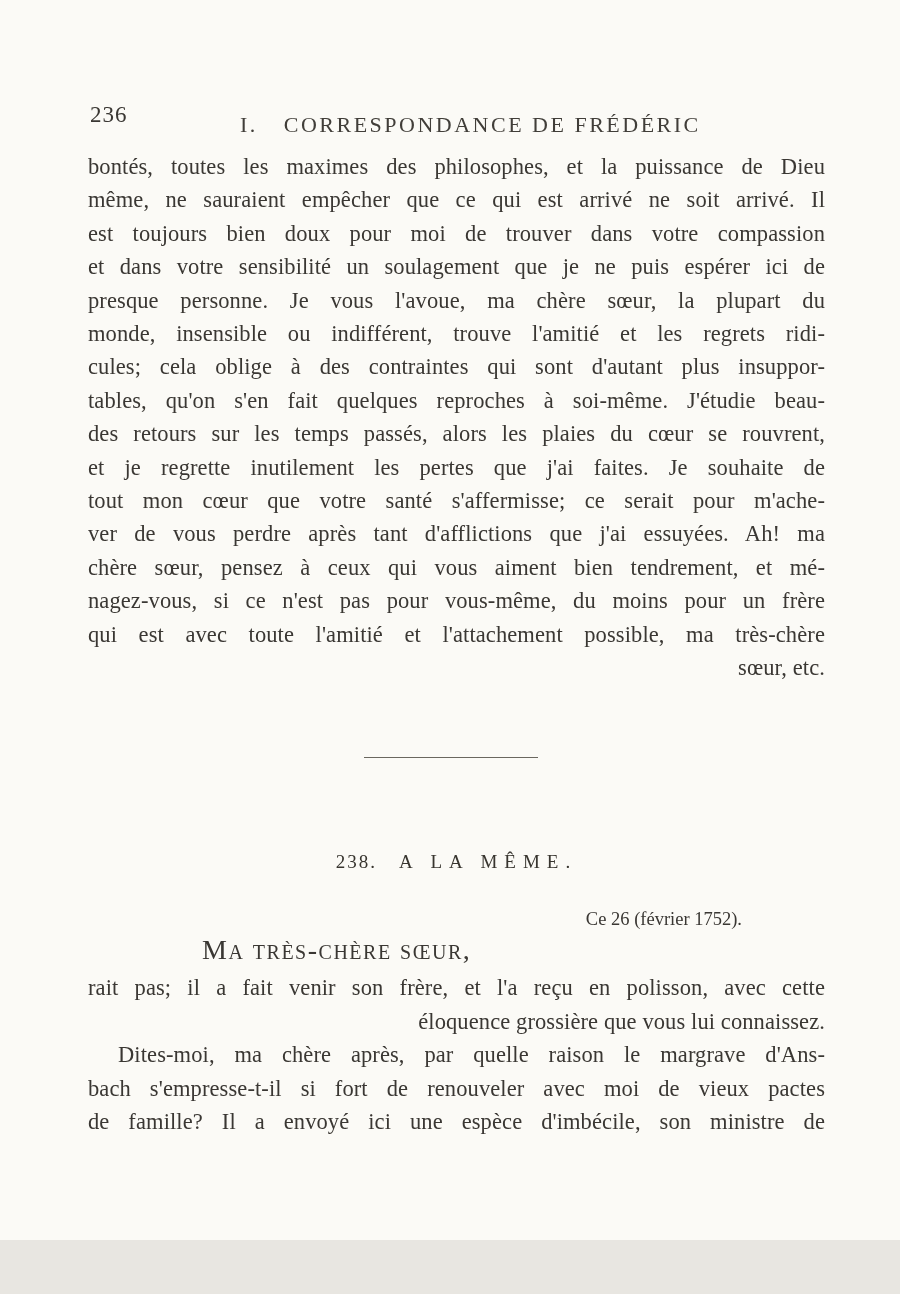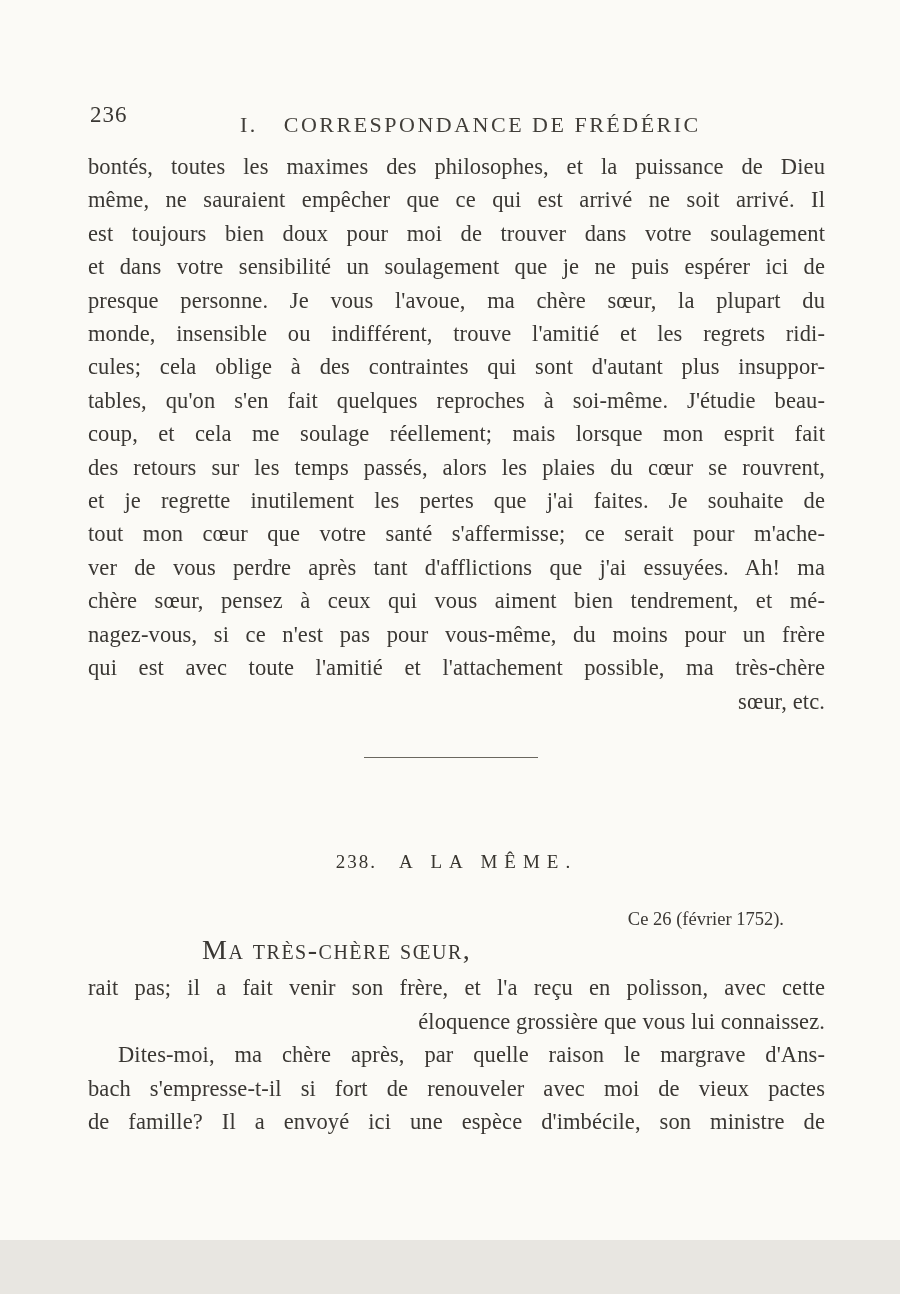--- a/index.html
+++ b/index.html
@@ -97,21 +97,21 @@
   .dateline {
     position: absolute;
     top: 909px;
     left: 88px;
     width: 737px;
     text-align: right;
     padding-right: 0;
     box-sizing: border-box;
     font-size: 18.5px;
   }
-  .dateline-inner { margin-right: 41px; }
+  .dateline-inner { margin-right: 83px; }
 
   .salutation {
     position: absolute;
     top: 934px;
     left: 202px;
     font-size: 28px;
     font-variant: small-caps;
     letter-spacing: 1.5px;
     color: #3a3733;
   }
@@ -131,27 +131,26 @@
   <div class="running-header">
     <span class="page-number">236</span>
     <span class="header-center">
       <span class="header-numeral">I.</span><span>CORRESPONDANCE DE FRÉDÉRIC</span>
     </span>
   </div>
 
   <div class="para-block para-1">
     <div class="line">bontés, toutes les maximes des philosophes, et la puissance de Dieu</div>
     <div class="line">même, ne sauraient empêcher que ce qui est arrivé ne soit arrivé.  Il</div>
-    <div class="line">est toujours bien doux pour moi de trouver dans votre soulagement</div>
+    <div class="line">est toujours bien doux pour moi de trouver dans votre compassion</div>
     <div class="line">et dans votre sensibilité un soulagement que je ne puis espérer ici de</div>
     <div class="line">presque personne.  Je vous l'avoue, ma chère sœur, la plupart du</div>
     <div class="line">monde, insensible ou indifférent, trouve l'amitié et les regrets ridi-</div>
     <div class="line">cules; cela oblige à des contraintes qui sont d'autant plus insuppor-</div>
     <div class="line">tables, qu'on s'en fait quelques reproches à soi-même.  J'étudie beau-</div>
-    <div class="line">coup, et cela me soulage réellement; mais lorsque mon esprit fait</div>
     <div class="line">des retours sur les temps passés, alors les plaies du cœur se rouvrent,</div>
     <div class="line">et je regrette inutilement les pertes que j'ai faites.  Je souhaite de</div>
     <div class="line">tout mon cœur que votre santé s'affermisse; ce serait pour m'ache-</div>
     <div class="line">ver de vous perdre après tant d'afflictions que j'ai essuyées.  Ah! ma</div>
     <div class="line">chère sœur, pensez à ceux qui vous aiment bien tendrement, et mé-</div>
     <div class="line">nagez-vous, si ce n'est pas pour vous-même, du moins pour un frère</div>
     <div class="line">qui est avec toute l'amitié et l'attachement possible, ma très-chère</div>
     <div class="line line--last">sœur, etc.</div>
   </div>
 

